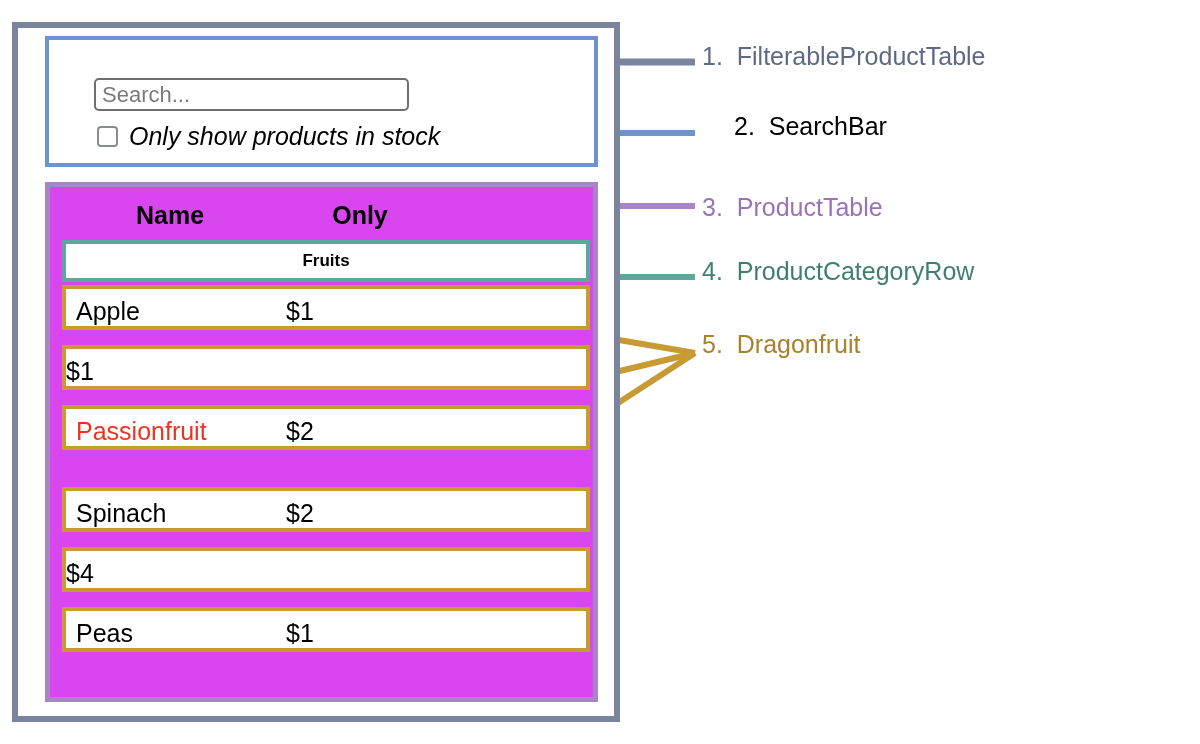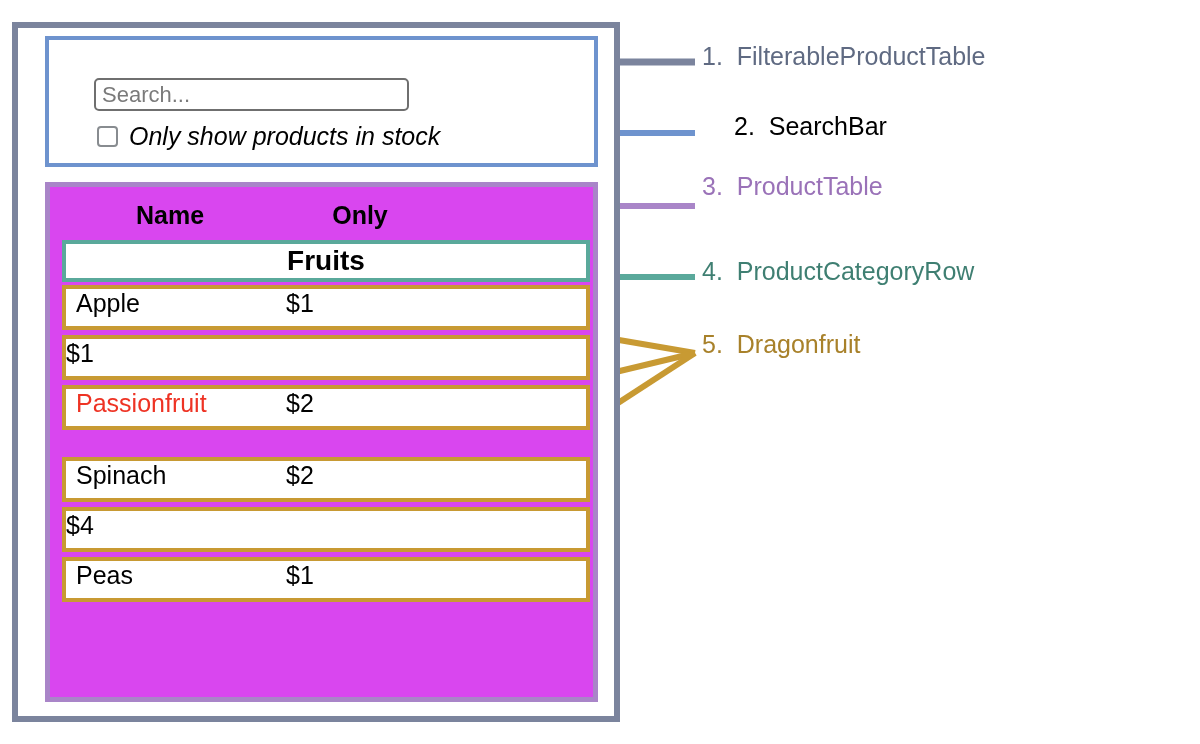--- a/index.html
+++ b/index.html
@@ -137,35 +137,35 @@
     width: 528px;
     height: 42px;
     border: 4px solid #5aa99b;
     background: #ffffff;
     display: flex;
     align-items: center;
     justify-content: center;
     margin-bottom: 3px;
   }
   .category-label {
-    font-size: 28px;
+    font-size: 17px;
     font-weight: bold;
     color: #000000;
   }
 
   .product-row {
     position: relative;
     box-sizing: border-box;
     width: 528px;
     height: 45px;
     border: 4px solid #c89a33;
     background: #ffffff;
     display: flex;
-    align-items: flex-start;
-    margin-bottom: 5px;
+    align-items: flex-end;
+    margin-bottom: 15px;
   }
   .cell-name {
     width: 220px;
     padding-left: 10px;
     font-size: 25px;
     color: #000000;
     box-sizing: border-box;
     white-space: nowrap;
   }
   .cell-name.out-of-stock { color: #ee3324; }
@@ -177,21 +177,21 @@
 
   
   .legend-item {
     position: absolute;
     font-size: 25px;
     white-space: nowrap;
     letter-spacing: 0px;
   }
   .legend-1 { left: 702px; top: 42px;  color: #5f6a82; }
   .legend-2 { left: 702px; top: 112px; color: #000000; margin-left: 32px; }
-  .legend-3 { left: 702px; top: 172px; color: #9a72b8; }
+  .legend-3 { left: 702px; top: 193px; color: #9a72b8; }
   .legend-4 { left: 702px; top: 257px; color: #3f7f72; }
   .legend-5 { left: 702px; top: 330px; color: #a8812a; }
   .legend-num { }
   .legend-name { }
 </style>
 </head>
 <body>
 
 <svg id="diagram" viewBox="0 0 1200 744" width="1200" height="744" style="position:absolute;left:0;top:0;z-index:1;">
 

